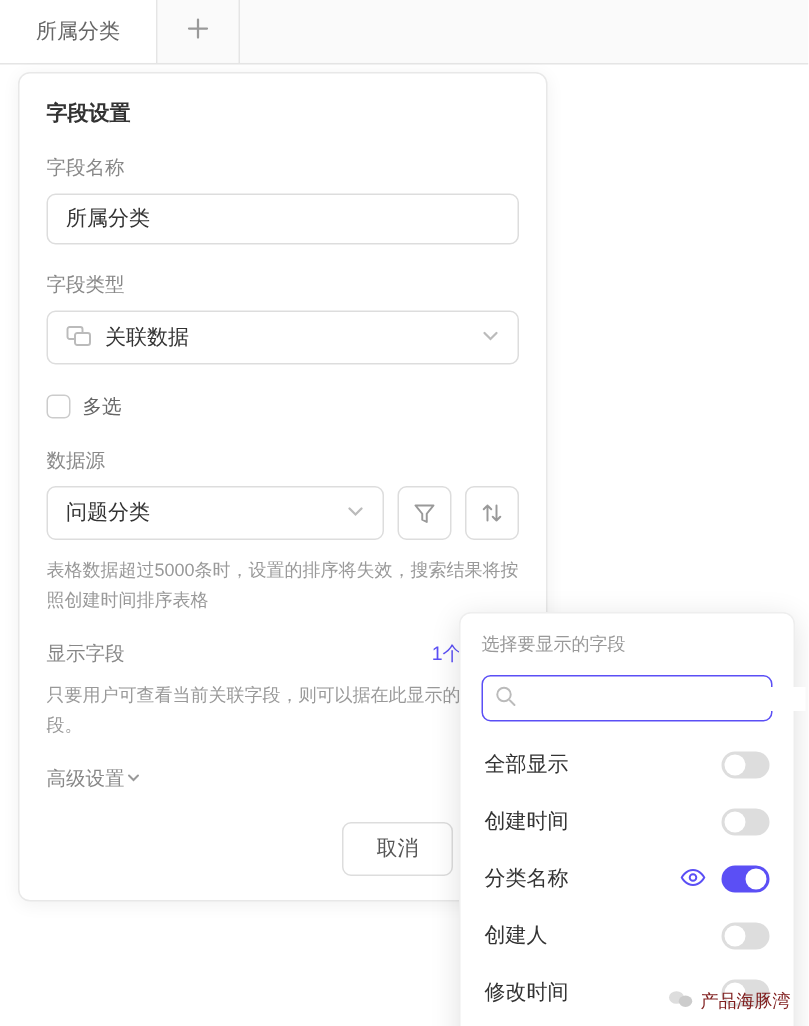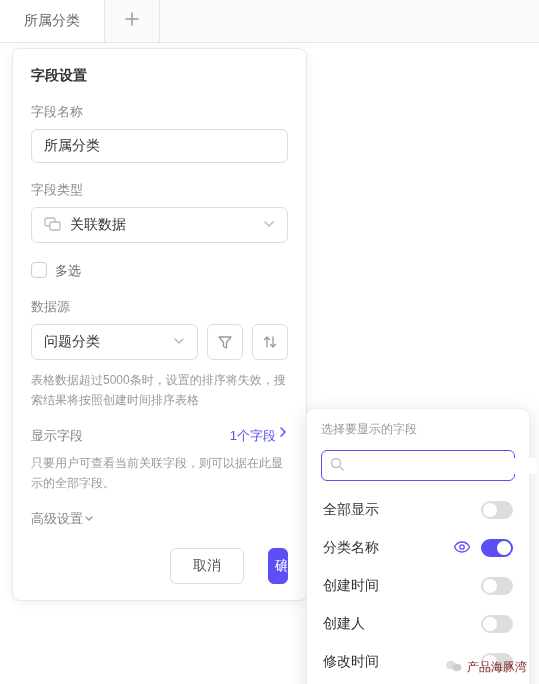--- a/index.html
+++ b/index.html
@@ -33,21 +33,21 @@
       color: #999;
       cursor: pointer;
       font-size: 18px;
       line-height: 14px;
       border-right: 1px solid #e5e5e5;
     }
     .panel {
       position: absolute;
       top: 48px;
       left: 12px;
-      width: 295px;
+      width: 353px;
       background: #fff;
       border: 1px solid #e8e8e8;
       border-radius: 8px;
       box-shadow: 0 2px 12px rgba(0,0,0,0.06);
       padding: 18px 18px 16px 18px;
     }
     .panel-title {
       font-size: 14px;
       font-weight: 600;
       color: #333;
@@ -88,20 +88,21 @@
       gap: 8px;
     }
     .select .chevron {
       color: #bbb;
     }
     .link-icon {
       color: #aaa;
     }
     .checkbox-row {
       display: flex;
+      align-items: center;
       gap: 8px;
       margin-bottom: 18px;
       margin-top: 19px;
     }
     .checkbox {
       width: 16px;
       height: 16px;
       border: 1px solid #ccc;
       border-radius: 4px;
       cursor: pointer;
@@ -385,38 +386,38 @@
     <input type="text" value="" style="">
   </div>
 
   <div class="field-item">
     <span>全部显示</span>
     <div class="field-right">
       <div class="toggle"></div>
     </div>
   </div>
   <div class="field-item">
+    <span>创建时间</span>
+    <div class="field-right">
+      <div class="toggle"></div>
+    </div>
+  </div>
+  <div class="field-item">
     <span>分类名称</span>
     <div class="field-right">
       <span class="eye-icon">
         <svg width="18" height="14" viewBox="0 0 18 14">
             <path d="M9 2C4 2 1.5 7 1.5 7S4 12 9 12s7.5-5 7.5-5S14 2 9 2z" stroke="#5b4ff5" fill="none" stroke-width="1.3"></path>
             <circle cx="9" cy="7" r="2.2" stroke="#5b4ff5" fill="none" stroke-width="1.3"></circle>
           </svg>
       </span>
       <div class="toggle on"></div>
     </div>
   </div>
   <div class="field-item">
-    <span>创建时间</span>
-    <div class="field-right">
-      <div class="toggle"></div>
-    </div>
-  </div>
-  <div class="field-item">
     <span>创建人</span>
     <div class="field-right">
       <div class="toggle"></div>
     </div>
   </div>
   <div class="field-item">
     <span>修改时间</span>
     <div class="field-right">
       <div class="toggle"></div>
     </div>

